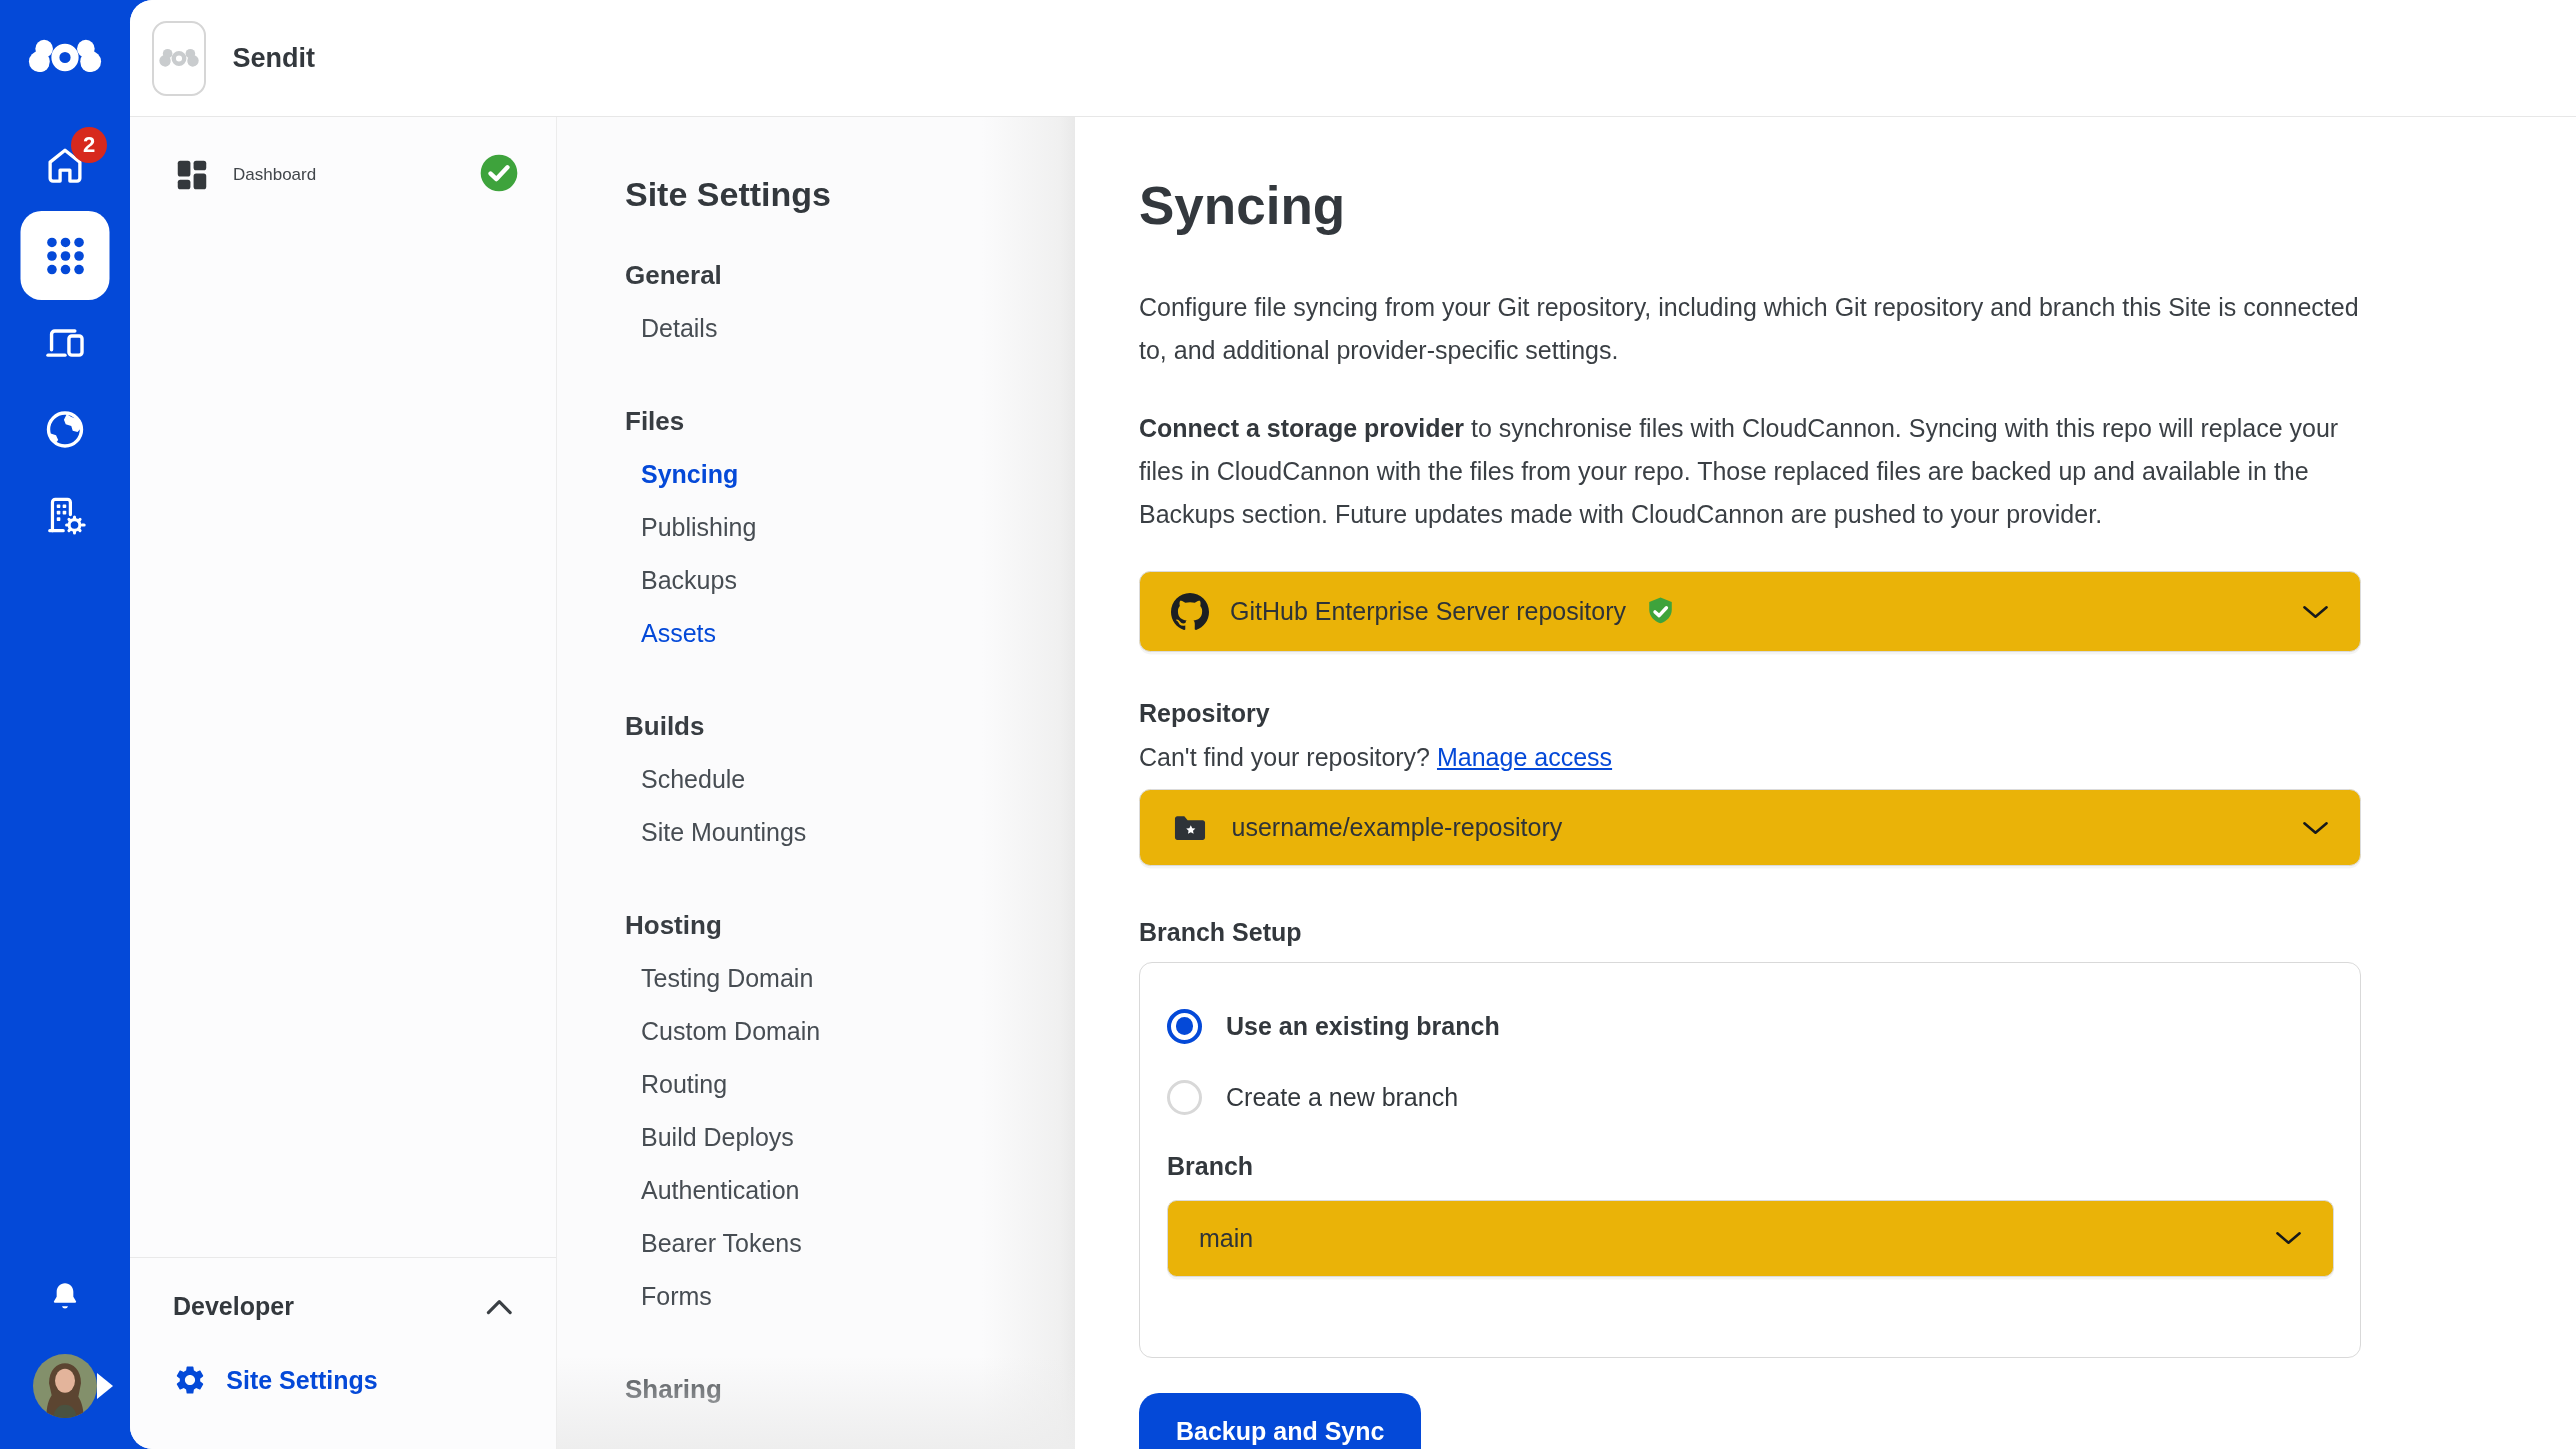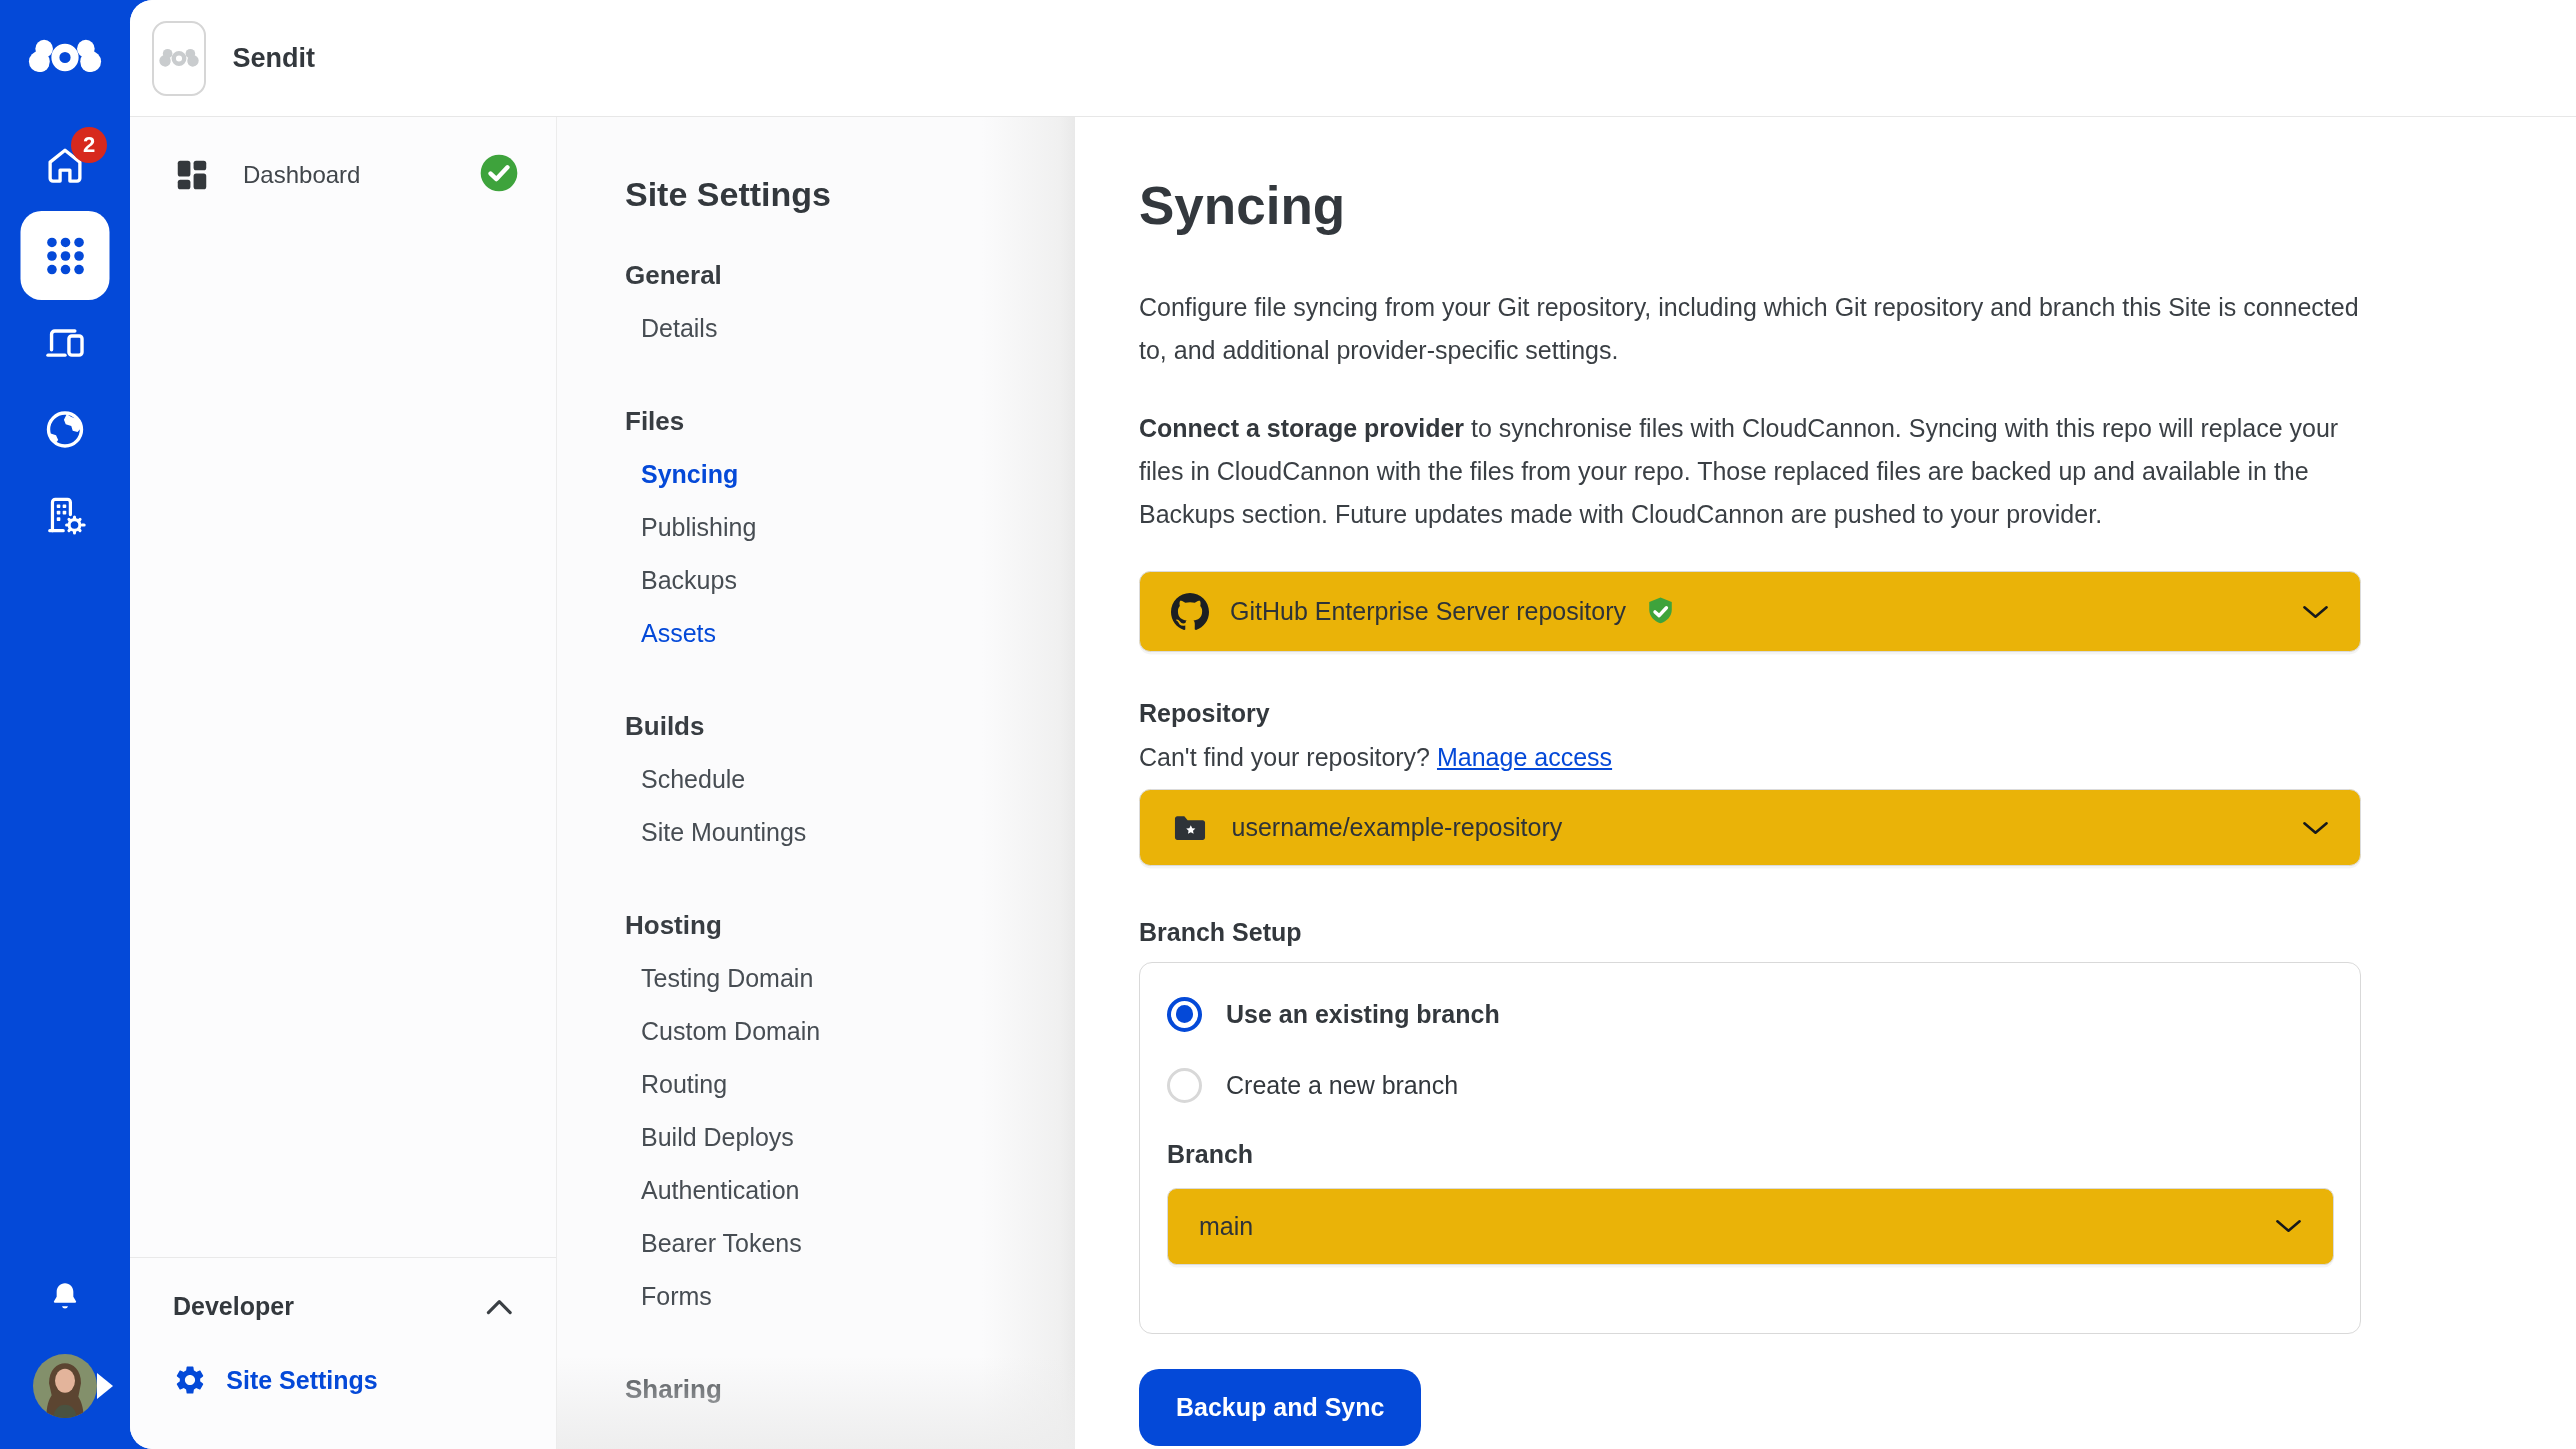--- a/index.html
+++ b/index.html
@@ -48,21 +48,21 @@
   .app-badge { width:54px; height:75px; border:2.4px solid #D6D6D6; border-radius:14.5px;
                display:flex; align-items:center; justify-content:center; }
   .app-name { margin-left:26.6px; font-size:27px; font-weight:700; color:#33383D; }
 
   .cols { flex:1; display:flex; min-height:0; }
 
   
   .project-panel { width:427px; flex:0 0 427px; background:#FCFCFD; border-right:1.6px solid #ECECEC;
                    display:flex; flex-direction:column; justify-content:space-between; }
   .dash-row { margin:34px 35px 0 43px; display:flex; align-items:center; cursor:pointer; }
-  .dash-label { margin-left:32px; font-size:24px; color:#41464B; }
+  .dash-label { margin-left:22px; font-size:17px; color:#41464B; }
   .dash-status { margin-left:auto; }
   .dev-block { border-top:1.6px solid #E9E9E9; padding:34px 43px 52px; }
   .dev-row { display:flex; align-items:center; justify-content:space-between; cursor:pointer; }
   .dev-label { font-size:25px; font-weight:700; color:#33383D; }
   .ss-row { margin-top:42px; display:flex; align-items:center; cursor:pointer; }
   .ss-label { margin-left:19.3px; font-size:25px; font-weight:700; color:#0449D8; }
 
   
   .settings-nav {
     width:518px; flex:0 0 518px; position:relative; overflow:hidden;
@@ -97,21 +97,21 @@
   .shield { margin-left:17.7px; flex:0 0 auto; }
   .provider-select { margin-bottom:47px; }
 
   .field-label { font-size:25px; font-weight:700; color:#33383D; margin-bottom:14.5px; }
   .help-line { font-size:25px; color:#3A3F44; margin-bottom:17.7px; }
   .help-line a { color:#0449D8; text-decoration:underline; cursor:pointer; }
   .repo-select { height:77px; margin-bottom:52px; }
   .repo-value { margin-left:22.5px; }
 
   .branch-box { width:1222px; border:1.6px solid #D9D9D9; border-radius:13px; background:#fff;
-                padding:0 27px; margin-top:1.6px; }
+                padding:12px 27px; margin-top:1.6px; }
   .radio-row { display:flex; align-items:center; cursor:pointer; }
   .radio-row.first { margin-top:34px; }
   .radio-row.second { margin-top:36px; }
   .radio { width:35px; height:35px; border-radius:50%; flex:0 0 auto; background:#fff; }
   .radio.checked { border:4px solid #0449D8; position:relative; }
   .radio.checked::after { content:""; position:absolute; left:50%; top:50%; width:17.7px; height:17.7px;
                           margin:-8.9px 0 0 -8.9px; border-radius:50%; background:#0449D8; }
   .radio.unchecked { border:3.2px solid #D8D8D8; }
   .radio-label { margin-left:24px; font-size:25px; color:#33383D; }
   .radio-label.sel { font-weight:700; }

